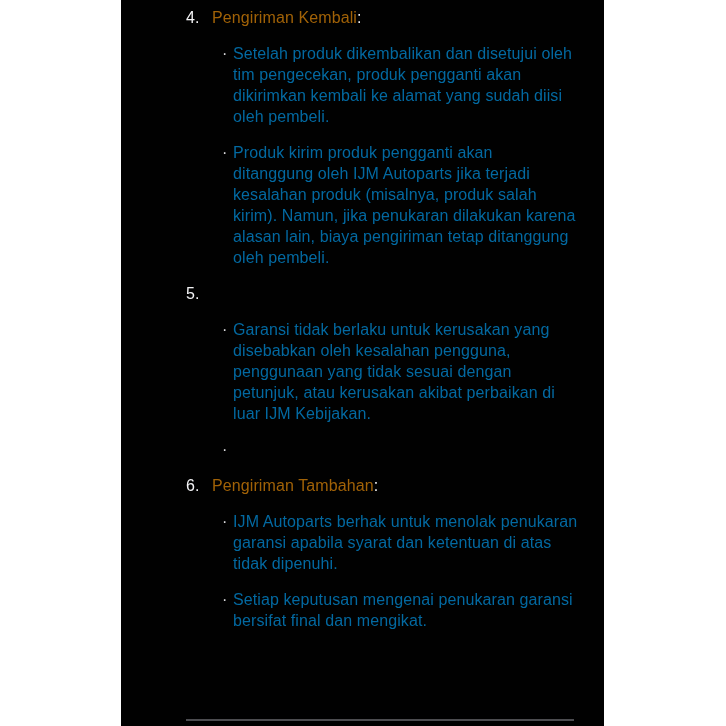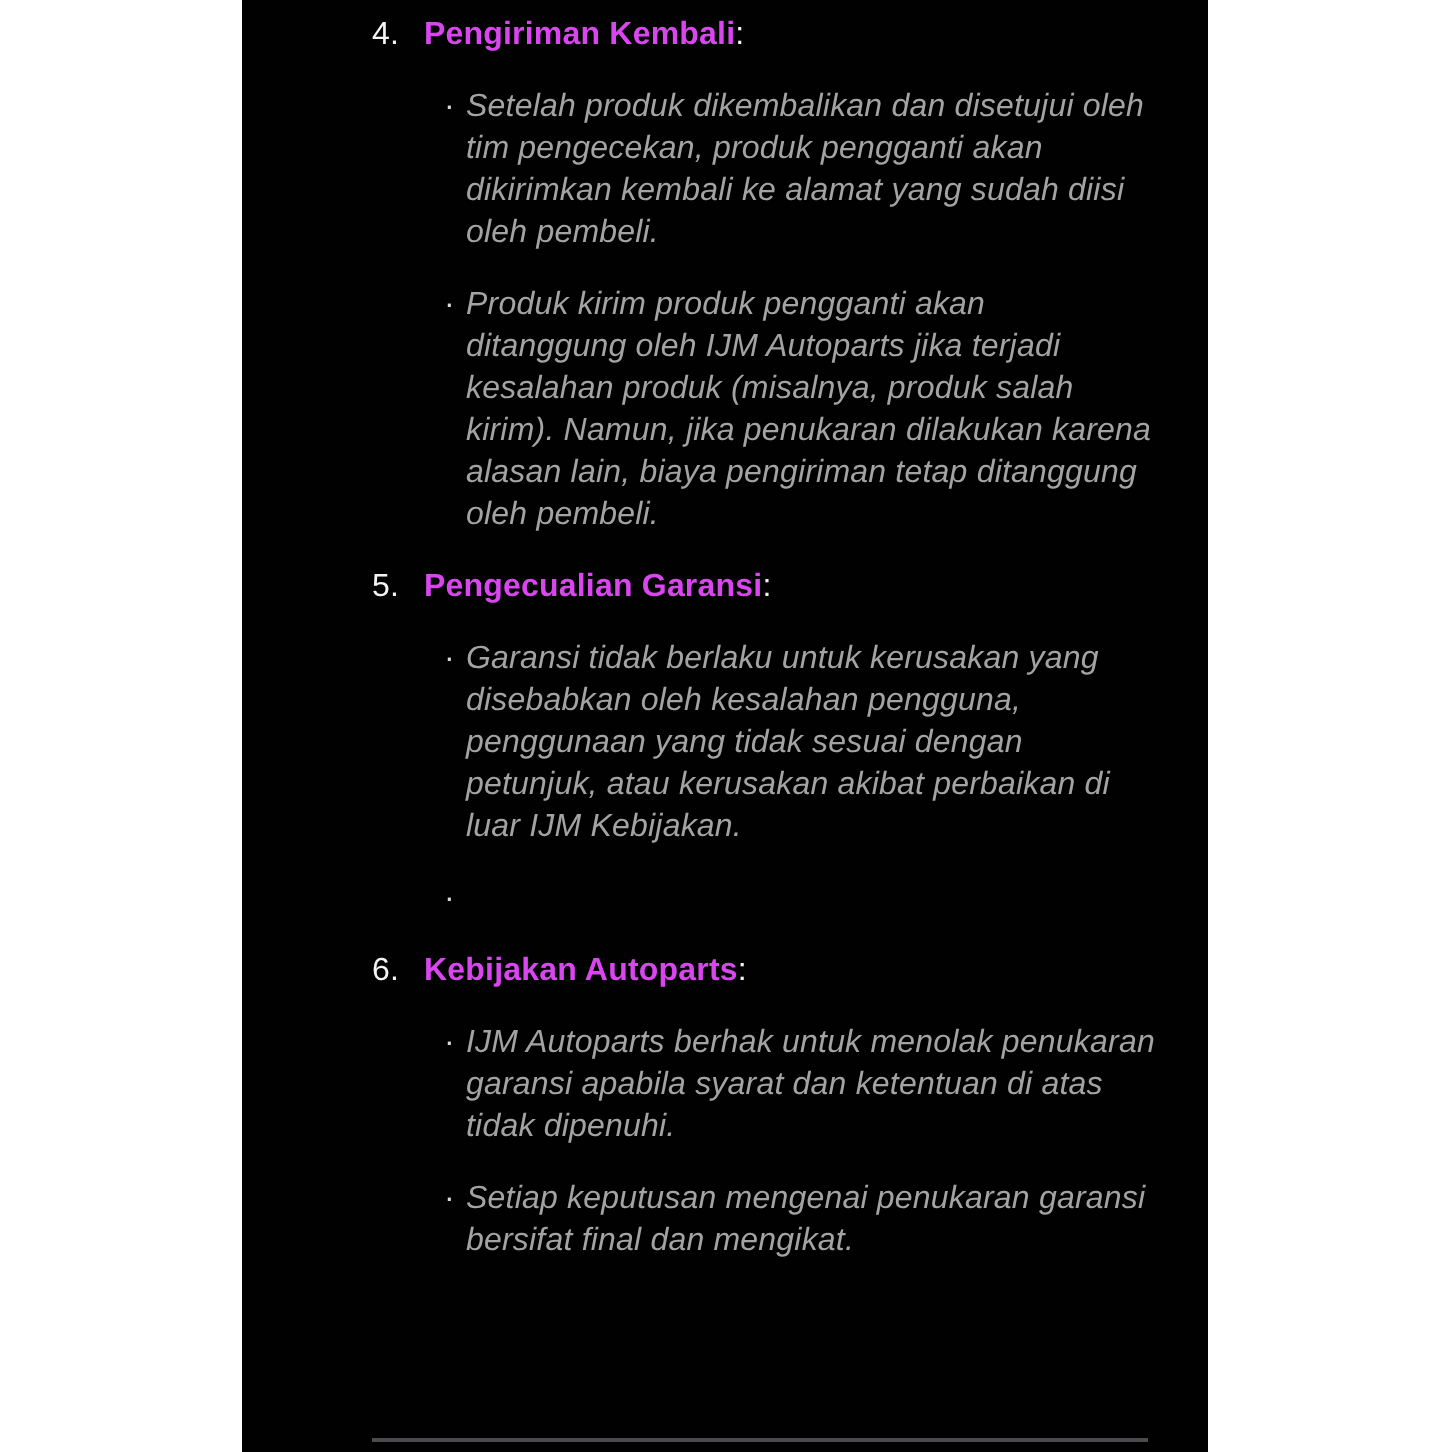--- a/index.html
+++ b/index.html
@@ -34,41 +34,40 @@
     margin-bottom: 15px;
     white-space: nowrap;
   }
   .heading .num {
     display: inline-block;
     width: 26px;
     font-weight: 400;
     color: #f3f3f5;
   }
   .heading .htitle b {
-    font-weight: 700;
-    color: #d946ef;
+    font-weight: 400;
+    color: #a16207;
   }
   .heading .htitle .suffix {
     font-weight: 400;
     color: #f3f3f5;
   }
   .bullet {
     display: flex;
     margin: 0 0 15px 36px;
   }
   .bullet .dot {
     display: inline-block;
     width: 11px;
     flex: 0 0 11px;
     color: #d9d9dc;
   }
   .bullet .btext {
     white-space: pre;
-    color: #a3a3a3;
-    font-style: italic;
+    color: #0369a1;
   }
   .divider {
     position: absolute;
     left: 65px;
     top: 719px;
     width: 388px;
     height: 2px;
     background: #4c4c50;
   }
 </style>
@@ -98,39 +97,38 @@
 kesalahan produk (misalnya, produk salah
 kirim). Namun, jika penukaran dilakukan karena
 alasan lain, biaya pengiriman tetap ditanggung
 oleh pembeli.</p>
         </div>
       </div>
 
       <div class="section">
         <div class="heading">
           <span class="num">5.</span>
-          <span class="htitle"><b>Pengecualian Garansi</b><span class="suffix">:</span></span>
         </div>
         <div class="bullet">
           <span class="dot">·</span>
           <p class="btext">Garansi tidak berlaku untuk kerusakan yang
 disebabkan oleh kesalahan pengguna,
 penggunaan yang tidak sesuai dengan
 petunjuk, atau kerusakan akibat perbaikan di
 luar IJM Kebijakan.</p>
         </div>
         <div class="bullet">
           <span class="dot">·</span>
         </div>
       </div>
 
       <div class="section">
         <div class="heading">
           <span class="num">6.</span>
-          <span class="htitle"><b>Kebijakan Autoparts</b><span class="suffix">:</span></span>
+          <span class="htitle"><b>Pengiriman Tambahan</b><span class="suffix">:</span></span>
         </div>
         <div class="bullet">
           <span class="dot">·</span>
           <p class="btext">IJM Autoparts berhak untuk menolak penukaran
 garansi apabila syarat dan ketentuan di atas
 tidak dipenuhi.</p>
         </div>
         <div class="bullet">
           <span class="dot">·</span>
           <p class="btext">Setiap keputusan mengenai penukaran garansi

